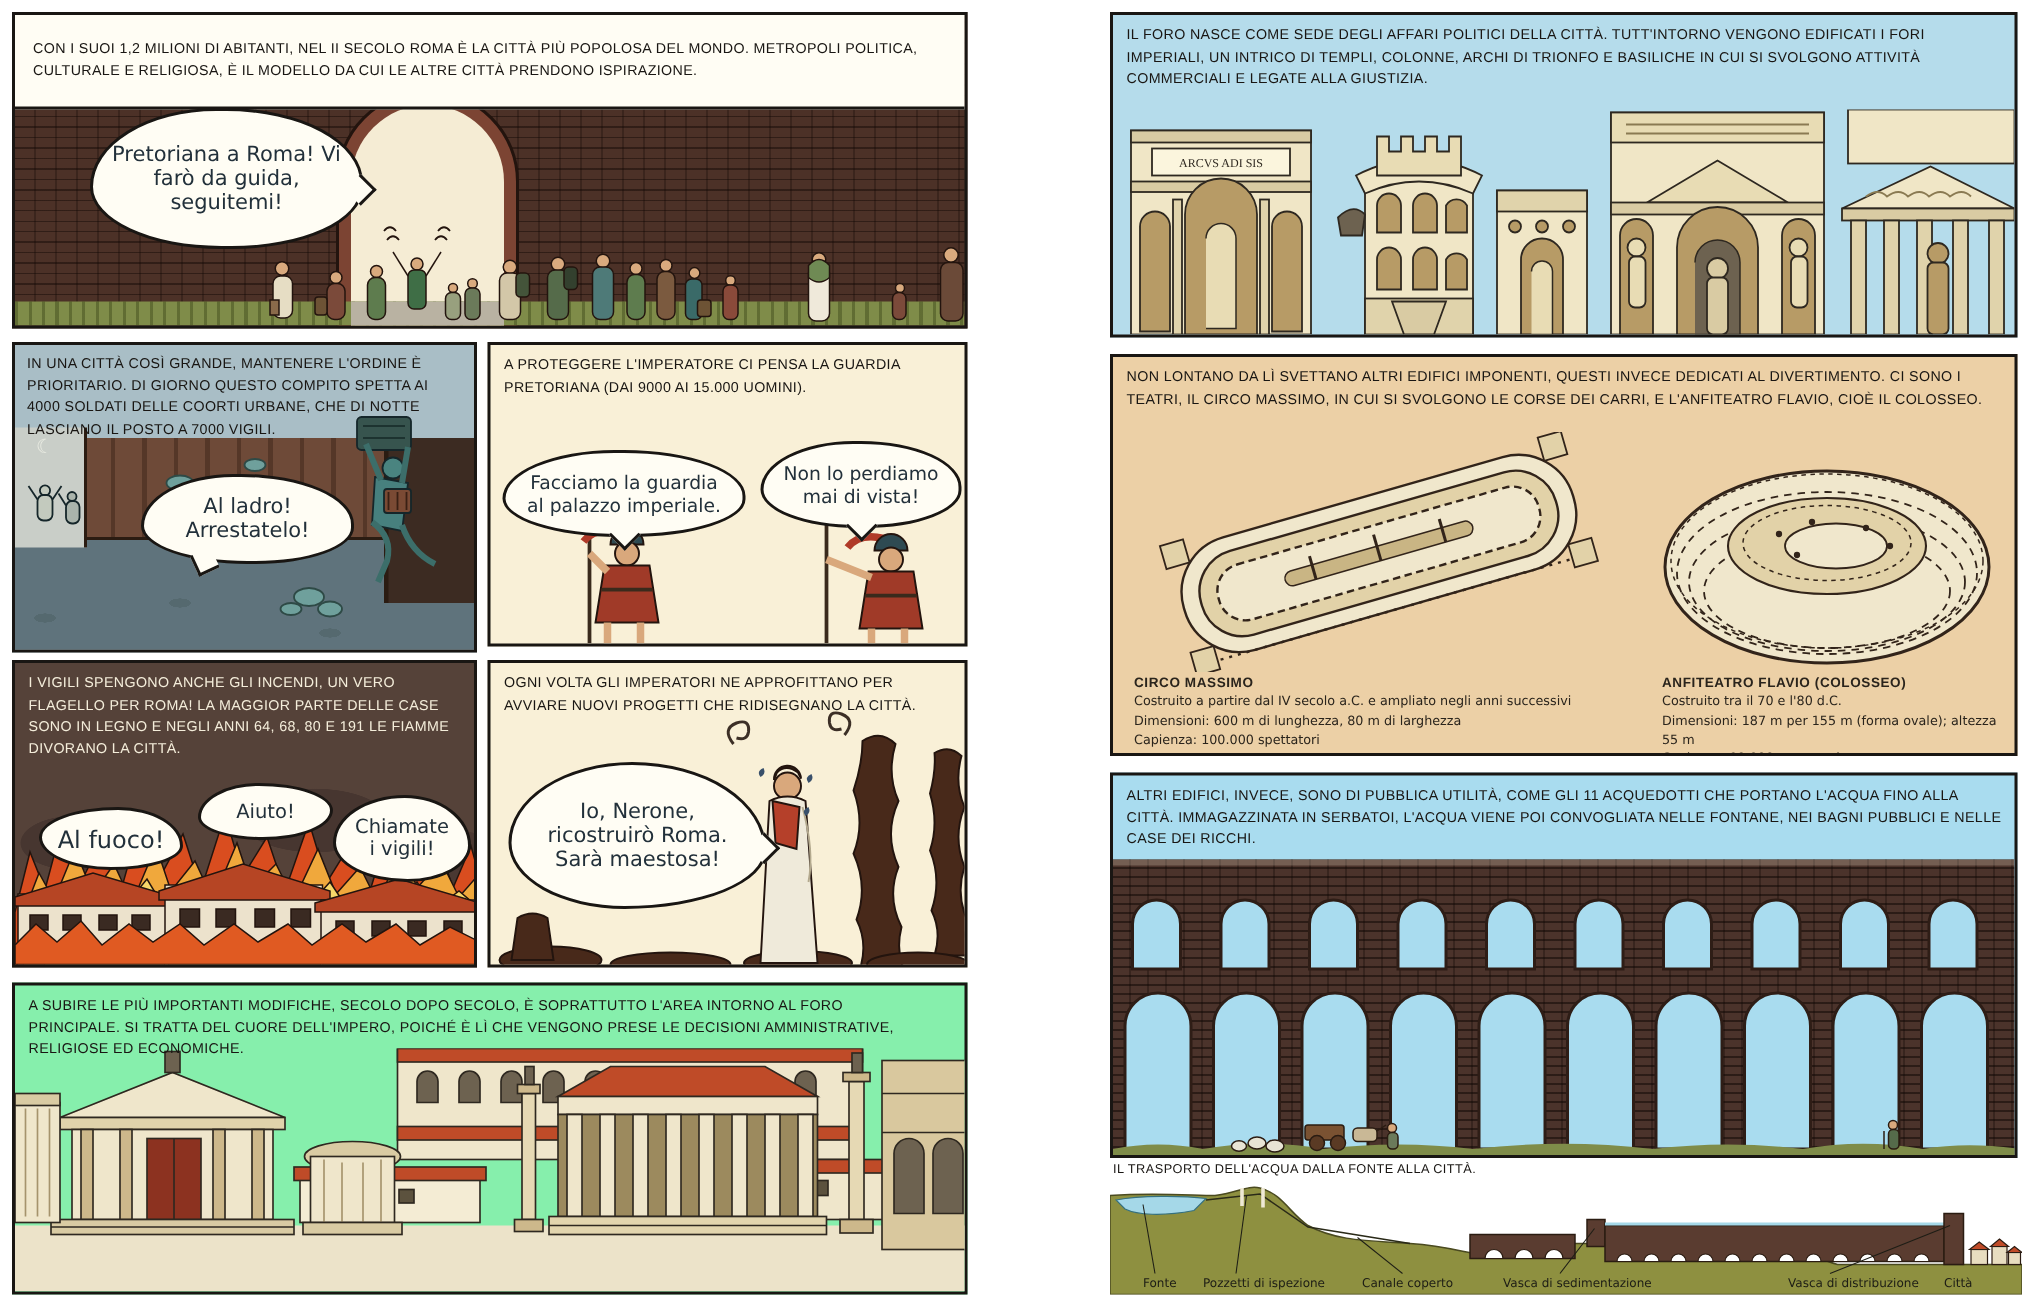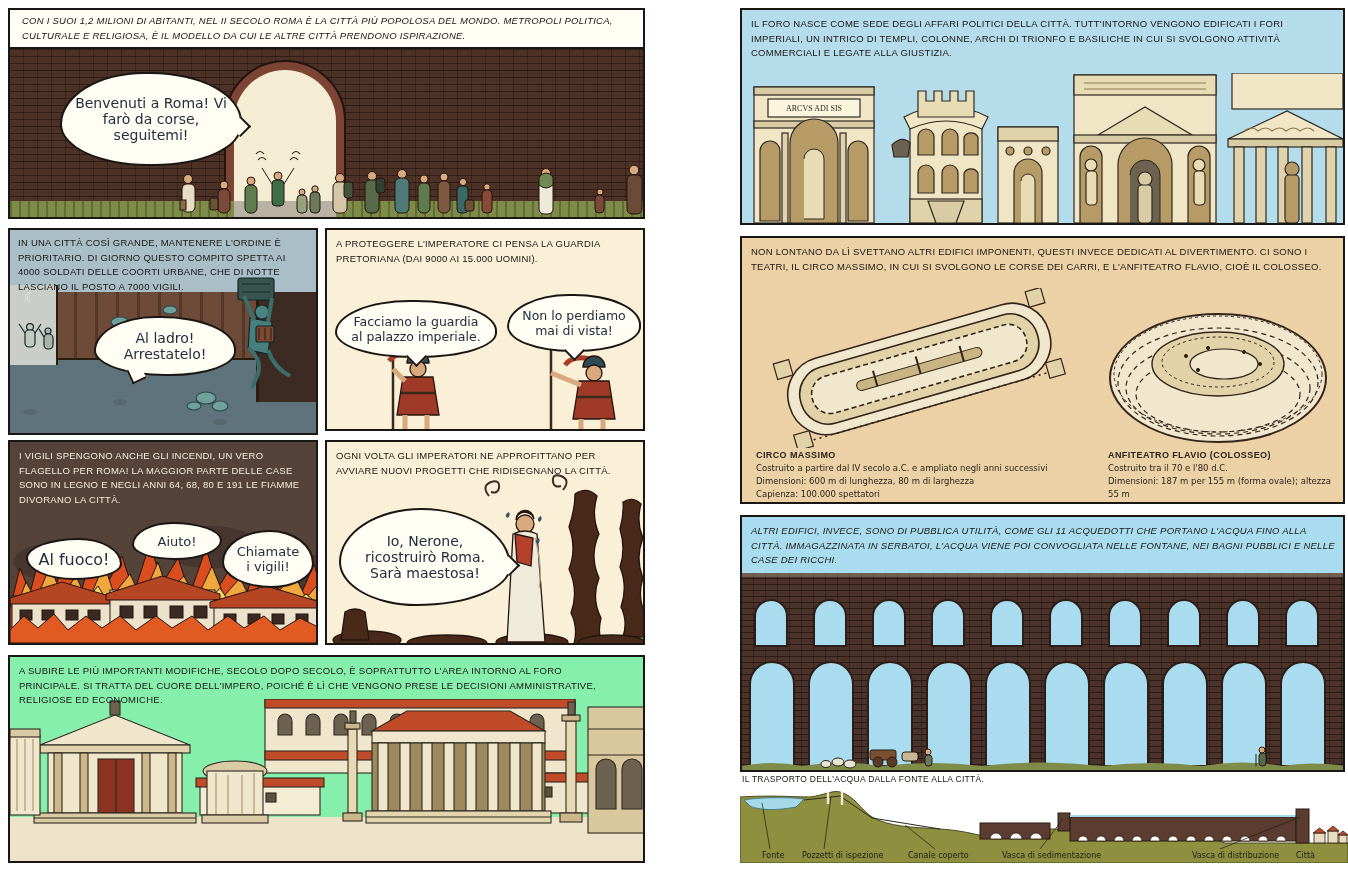--- a/index.html
+++ b/index.html
@@ -2,21 +2,21 @@
 <html><head>
 <meta charset="utf-8">
 <style>
   html,body{margin:0;padding:0;background:#ffffff;}
   #spread{position:relative;width:1348px;height:871px;background:#ffffff;overflow:hidden;
           font-family:"Liberation Sans",sans-serif;}
   .panel{position:absolute;box-sizing:border-box;border:2px solid #191613;overflow:hidden;}
   .cap{font-size:9.5px;line-height:1.55;text-transform:uppercase;letter-spacing:.25px;color:#191613;
        font-family:"Liberation Sans",sans-serif;}
   .cap.light{color:#f4edda;}
-  .capbox{position:absolute;background:#fffdf4;border:2px solid #191613;padding:4px 12px;z-index:6;font-style:italic;}
+  .capbox{position:absolute;background:#fffdf4;border:2px solid #191613;padding:16px 12px;z-index:6;}
   .bubble{position:absolute;background:#fffdf4;border:2px solid #191613;display:flex;align-items:center;
           justify-content:center;text-align:center;padding:6px 10px;box-sizing:border-box;z-index:7;
           font-family:"DejaVu Sans",sans-serif;color:#22303a;border-radius:48% 52% 50% 50% / 58% 55% 45% 46%;}
   .bubble .txt{width:100%;}
   .tail{position:absolute;width:13px;height:13px;background:#fffdf4;z-index:6;
         border-right:2px solid #191613;border-bottom:2px solid #191613;}
   .tail.down{bottom:-8px;left:50%;margin-left:-7px;transform:rotate(45deg);}
   .tail.downleft{bottom:-8px;left:24%;transform:rotate(65deg);}
   .tail.right{right:-8px;top:58%;margin-top:-7px;transform:rotate(-45deg);}
   .brick{background-color:#4c3127;background-image:
@@ -132,21 +132,21 @@
             </g>
         </g>
       </g>
     </svg>
 
     <div class="capbox" style="left:-2px;top:-2px;width:610px;">
       <div class="cap">Con i suoi 1,2 milioni di abitanti, nel II secolo Roma è la città più popolosa del mondo. Metropoli politica, culturale e religiosa, è il modello da cui le altre città prendono ispirazione.</div>
     </div>
 
     <div class="bubble" style="left:50px;top:62px;width:182px;height:94px;font-size:14px;">
-      <span class="txt">Benvenuti a Roma! Vi farò da corse, seguitemi!</span>
+      <span class="txt">Pretoriana a Roma! Vi farò da guida, seguitemi!</span>
       <span class="tail right"></span>
     </div>
   </div>
 
   <div class="panel" style="left:8px;top:228px;width:310px;height:207px;background:#a9bec6;">
     <div style="position:absolute;left:0;top:62px;right:0;bottom:0;background:#5f737c;background-image:radial-gradient(ellipse 12px 5px at 20px 120px, #55696f 60%, rgba(0,0,0,0) 61%),radial-gradient(ellipse 12px 5px at 70px 150px, #55696f 60%, rgba(0,0,0,0) 61%),radial-gradient(ellipse 12px 5px at 140px 170px, #55696f 60%, rgba(0,0,0,0) 61%),radial-gradient(ellipse 12px 5px at 210px 130px, #55696f 60%, rgba(0,0,0,0) 61%),radial-gradient(ellipse 12px 5px at 110px 110px, #55696f 60%, rgba(0,0,0,0) 61%);"></div>
     <div style="position:absolute;left:46px;top:62px;width:200px;height:66px;background:repeating-linear-gradient(90deg,#6e4a38 0 18px,#553728 18px 21px);border-bottom:2px solid #2b1c12;"></div>
     <div style="position:absolute;left:246px;top:62px;width:64px;height:110px;background:#3c2b22;border-left:3px solid #2b1c12;"></div>
     <div style="position:absolute;left:0;top:55px;width:46px;height:80px;background:#c9cec8;border-right:2px solid #2b1c12;"></div>
     <span class="moon" style="left:14px;top:60px;">☾</span>
@@ -530,21 +530,21 @@
       <div class="info-line">Capienza: 100.000 spettatori</div>
     </div>
     <div style="position:absolute;left:366px;top:212px;width:232px;">
       <div class="info-title">Anfiteatro Flavio (Colosseo)</div>
       <div class="info-line">Costruito tra il 70 e l'80 d.C.</div>
       <div class="info-line">Dimensioni: 187 m per 155 m (forma ovale); altezza 55 m</div>
       <div class="info-line">Capienza: 80.000 spettatori</div>
     </div>
   </div>
 
-  <div class="panel" style="left:740px;top:515px;width:605px;height:257px;background:#a9dcef;font-style:italic;">
+  <div class="panel" style="left:740px;top:515px;width:605px;height:257px;background:#a9dcef;">
     <div class="cap" style="position:absolute;left:9px;top:7px;width:585px;z-index:5;">Altri edifici, invece, sono di pubblica utilità, come gli 11 acquedotti che portano l'acqua fino alla città. Immagazzinata in serbatoi, l'acqua viene poi convogliata nelle fontane, nei bagni pubblici e nelle case dei ricchi.</div>
     <div class="brick2" style="position:absolute;left:0;top:56px;width:100%;height:197px;">
       <div style="position:absolute;left:0;top:0;width:100%;height:4px;background:rgba(240,225,200,.25);"></div>
       <div class="arch-sky arch-top" style="--i:0"></div>
       <div class="arch-sky arch-top" style="--i:1"></div>
       <div class="arch-sky arch-top" style="--i:2"></div>
       <div class="arch-sky arch-top" style="--i:3"></div>
       <div class="arch-sky arch-top" style="--i:4"></div>
       <div class="arch-sky arch-top" style="--i:5"></div>
       <div class="arch-sky arch-top" style="--i:6"></div>

